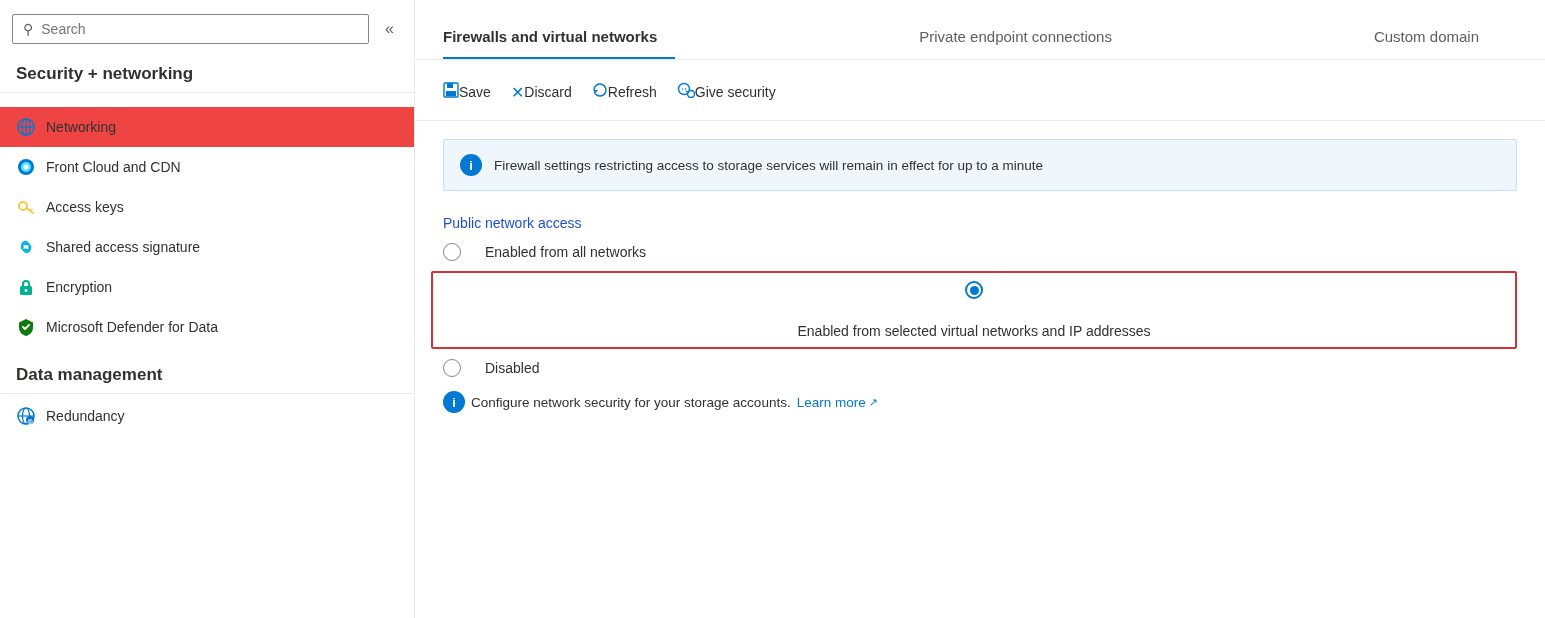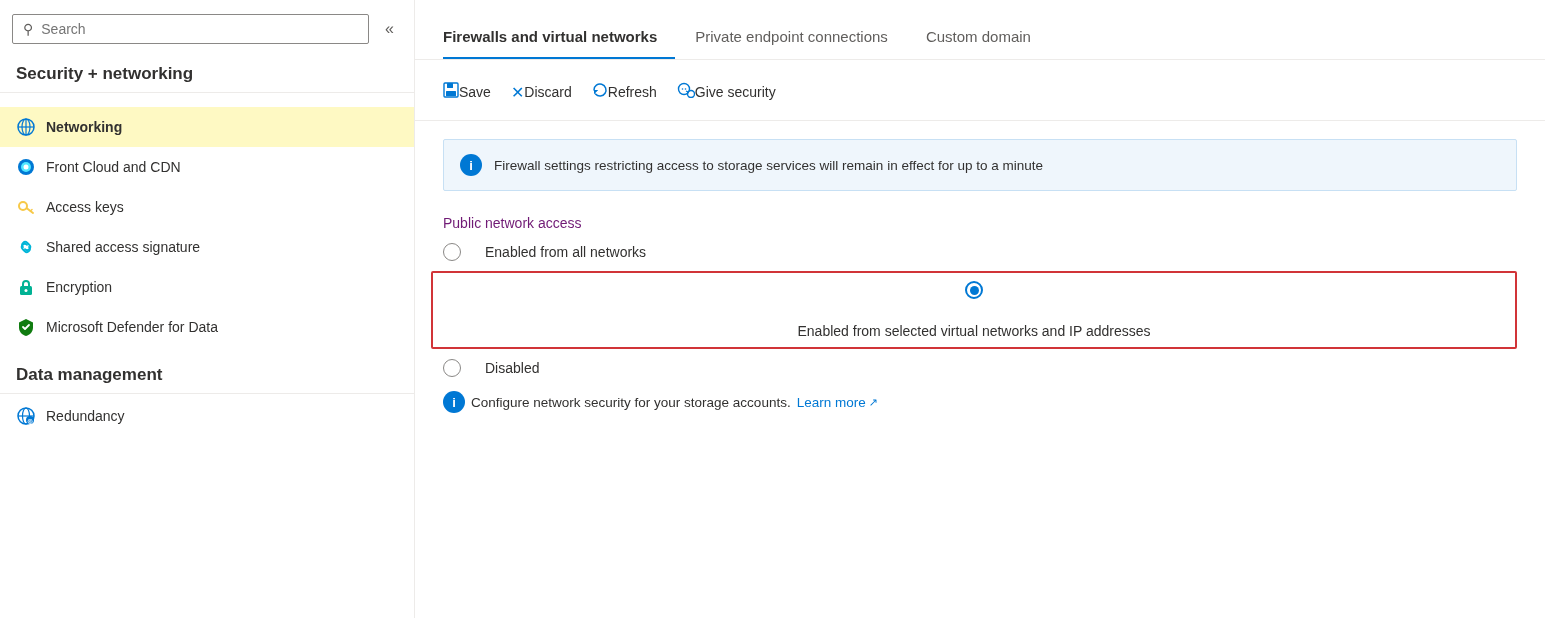--- a/index.html
+++ b/index.html
@@ -84,22 +84,22 @@
       align-items: center;
       padding: 10px 16px;
       cursor: pointer;
       gap: 10px;
       font-size: 14px;
       color: #323130;
       position: relative;
     }
 
     .sidebar-item.active {
-      background: #fef9c3;
-      font-weight: 700;
+      background: #ef4444;
+      font-weight: 400;
       margin-top: 14px;
     }
 
     .sidebar-item .item-icon {
       width: 20px;
       height: 20px;
       display: flex;
       align-items: center;
       justify-content: center;
       flex-shrink: 0;
@@ -122,20 +122,21 @@
     }
 
     
     .tabs-row {
       display: flex;
       align-items: flex-end;
       border-bottom: 1px solid #edebe9;
       padding: 0 28px;
       padding-top: 18px;
       gap: 0;
+      justify-content: space-between;
     }
 
     .tab {
       padding: 10px 18px 12px 0;
       margin-right: 20px;
       font-size: 15px;
       font-weight: 400;
       cursor: pointer;
       color: #605e5c;
       border-bottom: 2px solid transparent;
@@ -204,21 +205,21 @@
     }
 
     
     .section-body {
       padding: 24px 28px;
     }
 
     .section-label {
       font-size: 14px;
       font-weight: 400;
-      color: #701a75;
+      color: #1d4ed8;
       margin-bottom: 12px;
     }
 
     .radio-option {
       display: flex;
       align-items: center;
       gap: 24px;
       margin-bottom: 10px;
       font-size: 14px;
       cursor: pointer;

